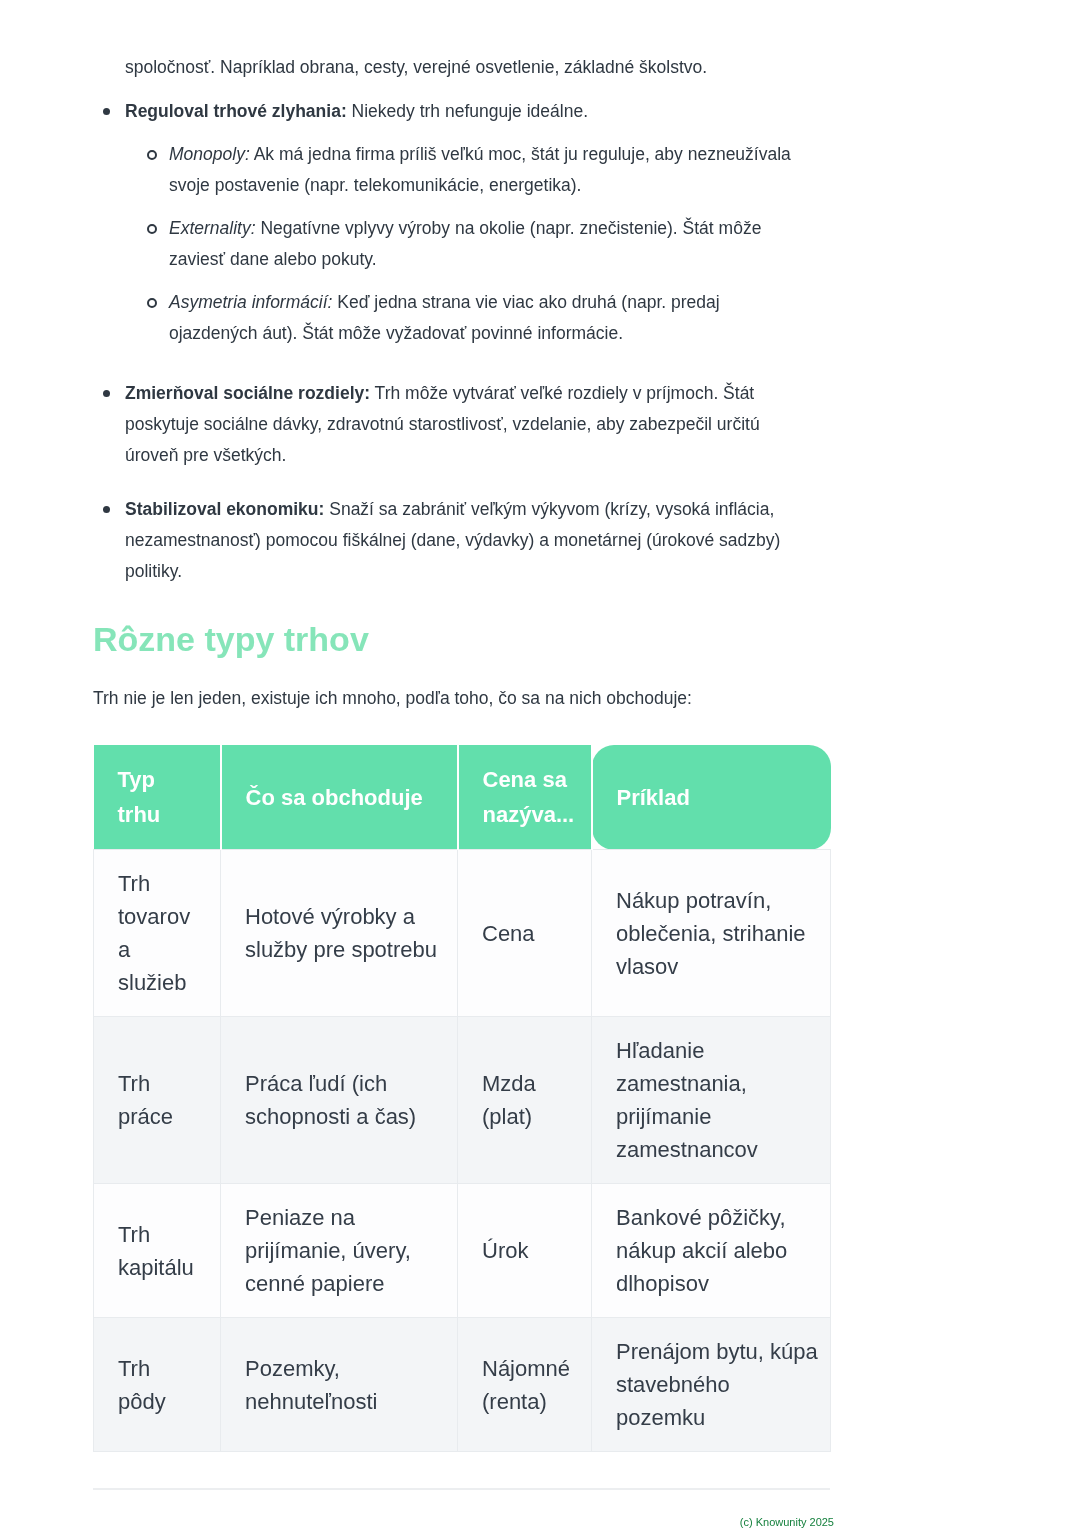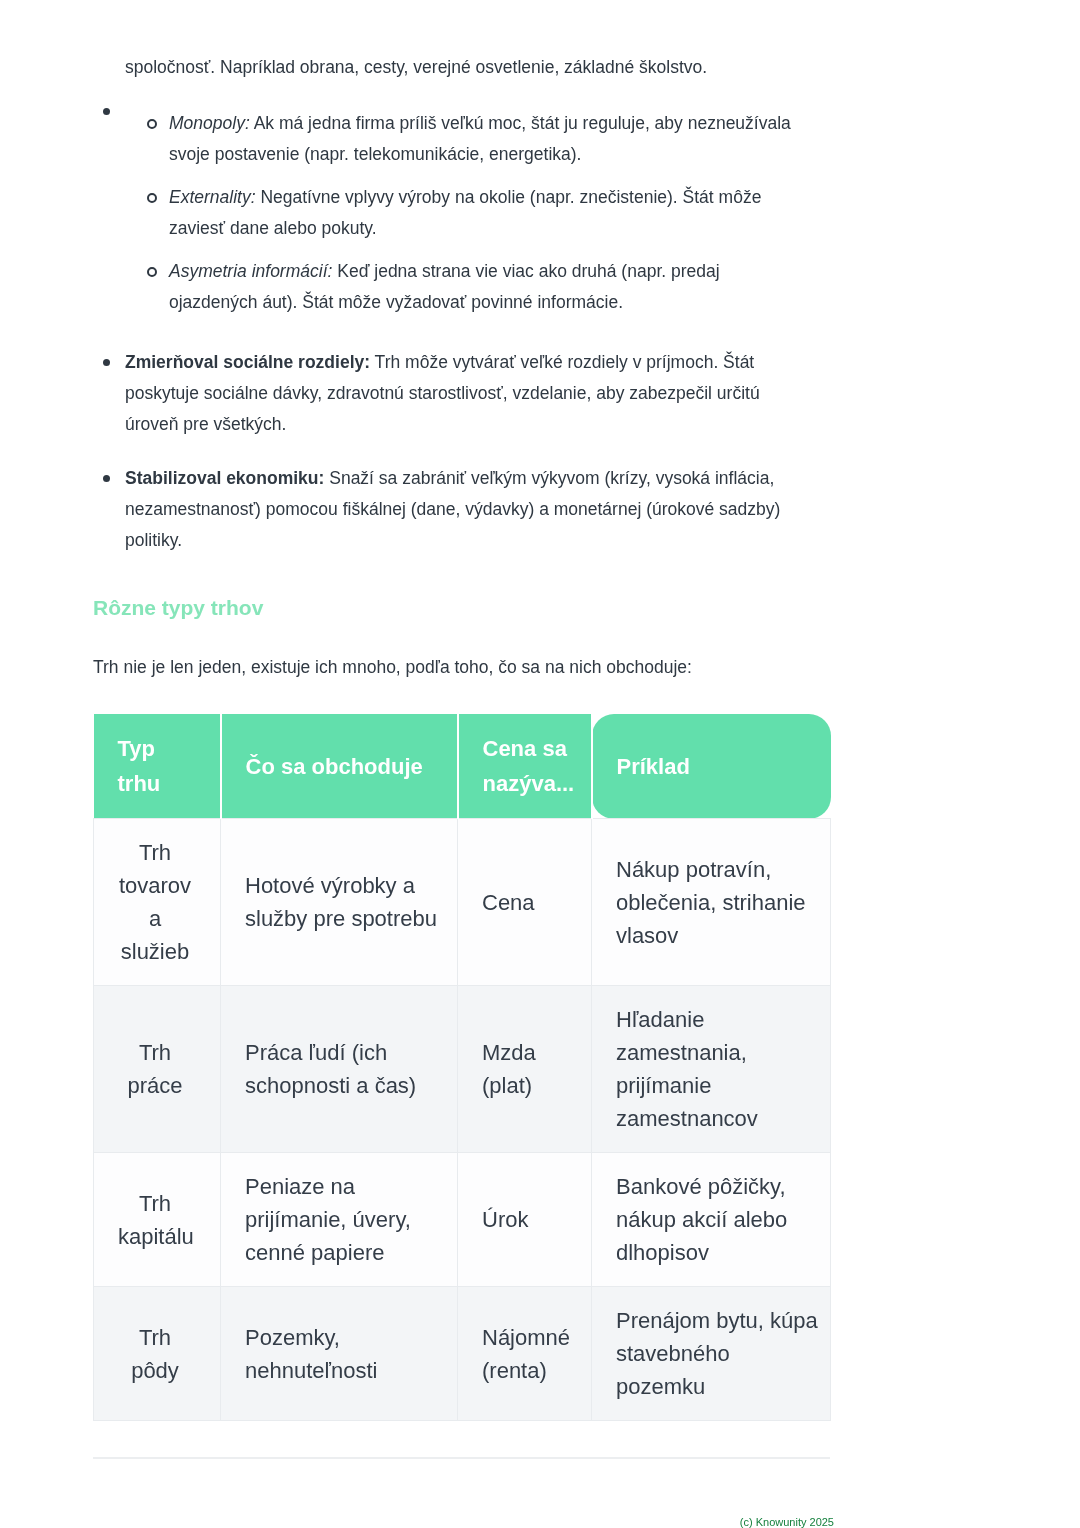--- a/index.html
+++ b/index.html
@@ -40,21 +40,21 @@
     background: transparent; border: 2px solid #2f3842;
     margin: 11px 12px 0 0;
   }
   ul.sub-list p { margin: 0; max-width: 642px; }
 
   b { font-weight: bold; }
   i { font-style: italic; }
 
   h2.section-heading {
     margin: 33px 0 25px 0;
-    font-size: 21px;
+    font-size: 34px;
     line-height: 38px;
     font-weight: bold;
     color: #86e5b9;
   }
   p.section-intro { margin: 0 0 31px 0; max-width: 737px; }
 
   table.market-table {
     border-collapse: collapse;
     width: 737px;
     table-layout: fixed;
@@ -75,21 +75,21 @@
   th .hdr-mid { display: inline-block; max-width: 96px; }
   table.market-table td {
     vertical-align: middle;
     line-height: 33px;
     padding: 17px 12px 17px 24px;
     border: 1px solid #e8ebee;
     color: #343d48;
   }
   table.market-table tr.row-odd td { background: #fdfdfe; }
   table.market-table tr.row-even td { background: #f3f5f7; }
-  td .cell-narrow { display: inline-block; max-width: 74px; text-align: center; }
+  td .cell-narrow { display: inline-block; max-width: 74px; }
 
   hr.divider {
     border: none;
     border-top: 2px solid #eceef0;
     margin: 36px 0 0 0;
     width: 737px;
   }
 
   .side-strip {
     position: absolute;
@@ -115,20 +115,21 @@
 
 <div class="page">
   <div class="content body-text">
 
     <p class="cont-line">spoločnosť. Napríklad obrana, cesty, verejné osvetlenie, základné školstvo.</p>
 
     <ul class="top-list">
       <li>
         <span class="marker-disc"></span>
         <div class="li-body">
+          <p><b>Reguloval trhové zlyhania:</b><span> Niekedy trh nefunguje ideálne.</span></p>
           <ul class="sub-list">
             <li>
               <span class="marker-circle"></span>
               <p><i>Monopoly:</i><span> Ak má jedna firma príliš veľkú moc, štát ju reguluje, aby nezneužívala svoje postavenie (napr. telekomunikácie, energetika).</span></p>
             </li>
             <li>
               <span class="marker-circle"></span>
               <p><i>Externality:</i><span> Negatívne vplyvy výroby na okolie (napr. znečistenie). Štát môže zaviesť dane alebo pokuty.</span></p>
             </li>
             <li>

